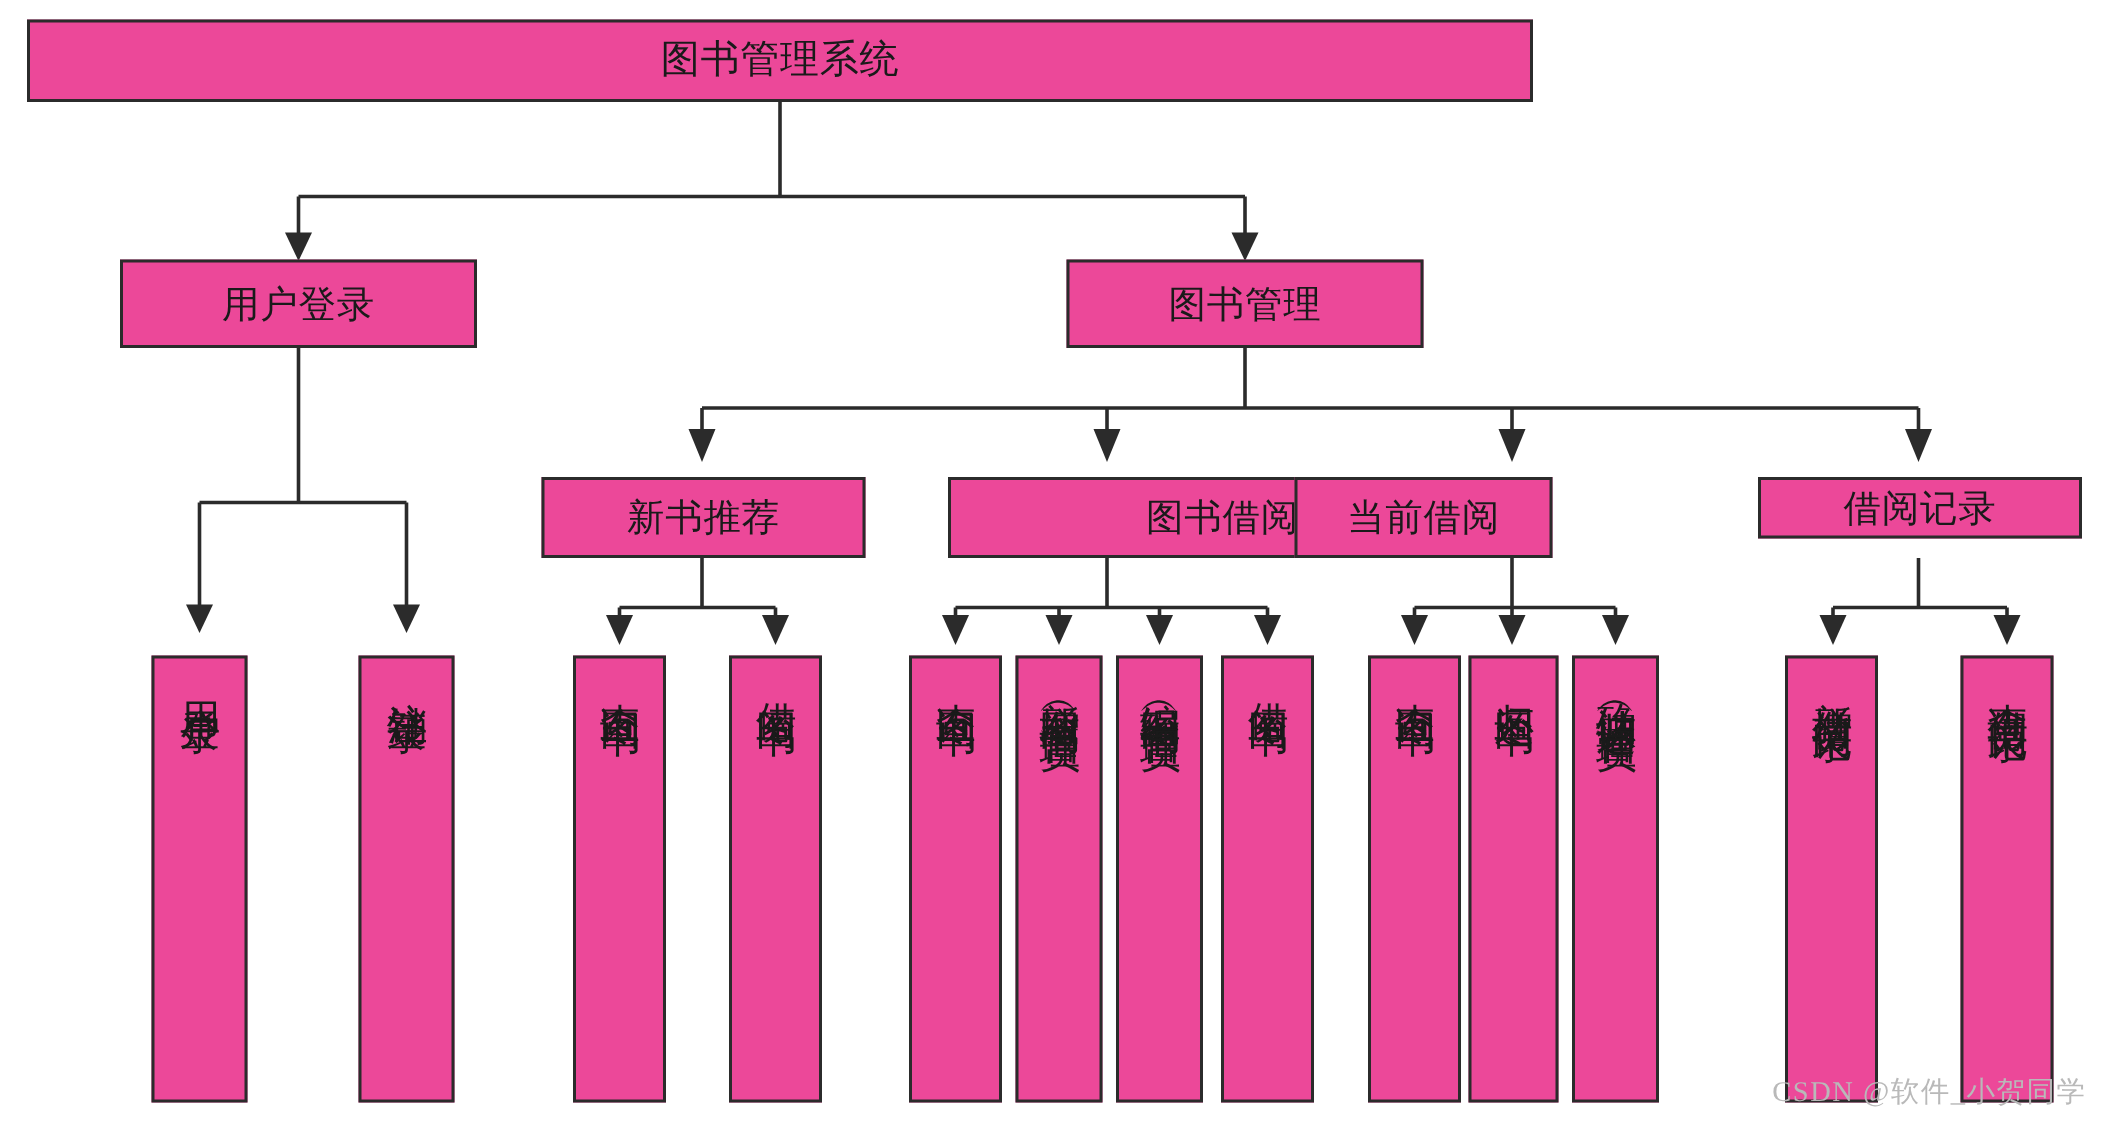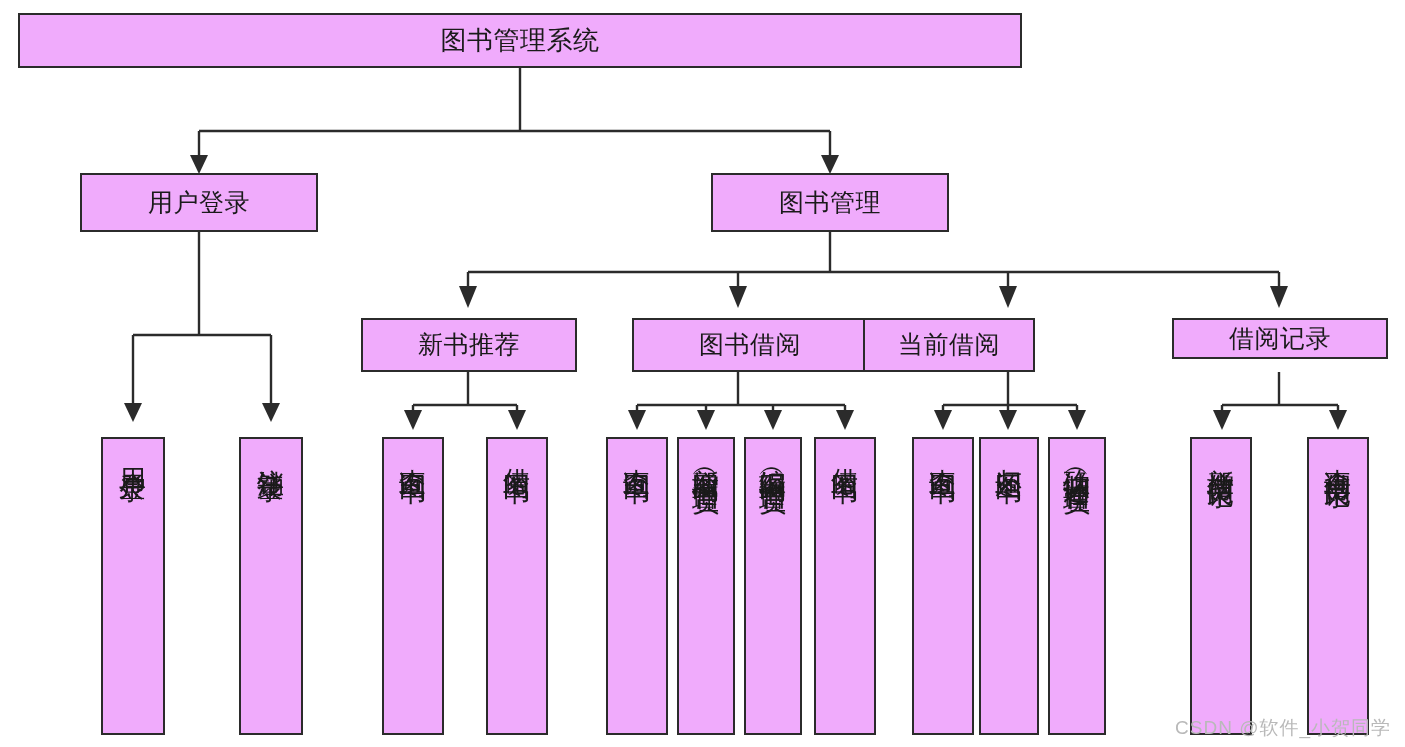--- a/index.html
+++ b/index.html
@@ -10,21 +10,21 @@
     font-family:"DejaVu Sans","Liberation Sans",sans-serif;
     overflow:hidden;
     position:relative;
   }
   #diagram{
     position:absolute;left:0;top:0;width:1405px;height:747px;
   }
   .node{
     position:absolute;
     box-sizing:border-box;
-    background:#f0abfc;
+    background:#ec4899;
     border:2px solid #2b2b2b;
     display:flex;
     align-items:center;
     justify-content:center;
     color:#1a1a1a;
   }
   .node .label{
     display:block;
     text-align:center;
     line-height:1.18;
@@ -55,21 +55,21 @@
     pointer-events:none;
   }
   .lnk{stroke:#2b2b2b;stroke-width:2.4;fill:none;}
   .arrowhead{fill:#2b2b2b;}
   #watermark{
     position:absolute;
     right:14px;bottom:6px;
     font-size:19px;
     color:#b9b9b9;
     letter-spacing:1px;
-    font-family:Liberation Sans, sans-serif;
+    font-family:Liberation Serif, serif;
     white-space:nowrap;
   }
 </style>
 </head>
 <body>
 
 <div id="diagram">
 
   <svg id="links" viewBox="0 0 1405 747">
     <defs></defs>
@@ -144,21 +144,21 @@
   </div>
 
   <div class="node horiz" style="left:711px;top:173px;width:238px;height:59px;justify-content:center;">
     <span class="label">图书管理</span>
   </div>
 
   <div class="node horiz" style="left:361px;top:318px;width:216px;height:54px;justify-content:center;">
     <span class="label">新书推荐</span>
   </div>
 
-  <div class="node horiz" style="left:632px;top:318px;width:236px;height:54px;">
+  <div class="node horiz" style="left:632px;top:318px;width:236px;height:54px;justify-content:flex-end;">
     <span class="label">图书借阅</span>
   </div>
 
   <div class="node horiz" style="left:863px;top:318px;width:172px;height:54px;">
     <span class="label">当前借阅</span>
   </div>
 
   <div class="node horiz" style="left:1172px;top:318px;width:216px;height:41px;">
     <span class="label">借阅记录</span>
   </div>

